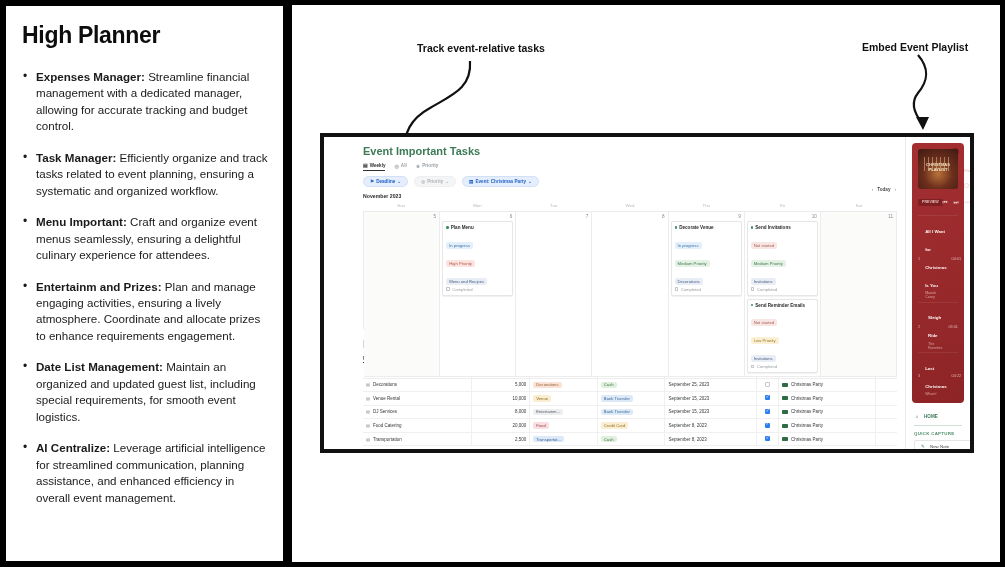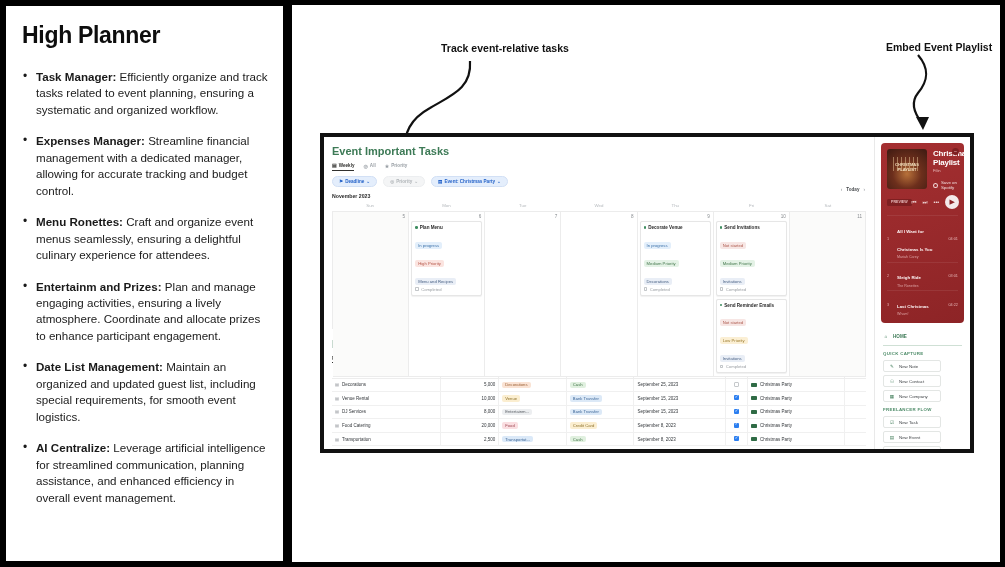--- a/index.html
+++ b/index.html
@@ -46,41 +46,41 @@
     border: 5px solid #000;
     border-left: 3px solid #000;
     background: #fff;
   }
 
   
   .anno {
     position: absolute;
     font-size: 10.5px; font-weight: bold; color: #111;
     white-space: nowrap;
-    margin-left: 24px;
   }
   .anno-1 { left: 125px; top: 37px; }
   .anno-2 { left: 570px; top: 36px; }
   .arrow-svg { position: absolute; pointer-events: none; }
 
   
   .app-frame {
     position: absolute;
     left: 28px; top: 128px;
     width: 654px; height: 320px;
     border: 4px solid #111;
     background: #fff;
     display: flex;
     overflow: hidden;
   }
   .app-main {
     width: 550px;
     background: #fff;
     position: relative;
     overflow: hidden;
+    margin-left: 31px;
   }
   .app-side {
     flex: 1;
     background: #fff;
     border-left: 1px solid #e9e9e9;
     overflow: hidden;
     position: relative;
   }
 
   
@@ -274,24 +274,24 @@
     font-size:4.4px; color:#43474a; width:fit-content; min-width:58px;
   }
   .nav-ico { font-size:4.6px; color:#3d7a56; width:6px; text-align:center;}
 </style>
 </head>
 <body>
 
 <div class="left-panel">
   <div class="lp-title">High Planner</div>
   <ul class="lp-list" id="features-list">
+      <li class="lp-item"><b>Expenses Manager:</b><span> Streamline financial management with a dedicated manager, allowing for accurate tracking and budget control.</span></li>
       <li class="lp-item"><b>Task Manager:</b><span> Efficiently organize and track tasks related to event planning, ensuring a systematic and organized workflow.</span></li>
-      <li class="lp-item"><b>Expenses Manager:</b><span> Streamline financial management with a dedicated manager, allowing for accurate tracking and budget control.</span></li>
-      <li class="lp-item"><b>Menu Ronettes:</b><span> Craft and organize event menus seamlessly, ensuring a delightful culinary experience for attendees.</span></li>
-      <li class="lp-item"><b>Entertainm and Prizes:</b><span> Plan and manage engaging activities, ensuring a lively atmosphere. Coordinate and allocate prizes to enhance participant engagement.</span></li>
+      <li class="lp-item"><b>Menu Important:</b><span> Craft and organize event menus seamlessly, ensuring a delightful culinary experience for attendees.</span></li>
+      <li class="lp-item"><b>Entertainm and Prizes:</b><span> Plan and manage engaging activities, ensuring a lively atmosphere. Coordinate and allocate prizes to enhance requirements engagement.</span></li>
       <li class="lp-item"><b>Date List Management:</b><span> Maintain an organized and updated guest list, including special requirements, for smooth event logistics.</span></li>
       <li class="lp-item"><b>AI Centralize:</b><span> Leverage artificial intelligence for streamlined communication, planning assistance, and enhanced efficiency in overall event management.</span></li>
     </ul>
 </div>
 
 <div class="right-panel">
 
   <div class="anno anno-1">Track event-relative tasks</div>
   <div class="anno anno-2">Embed Event Playlist</div>
 

